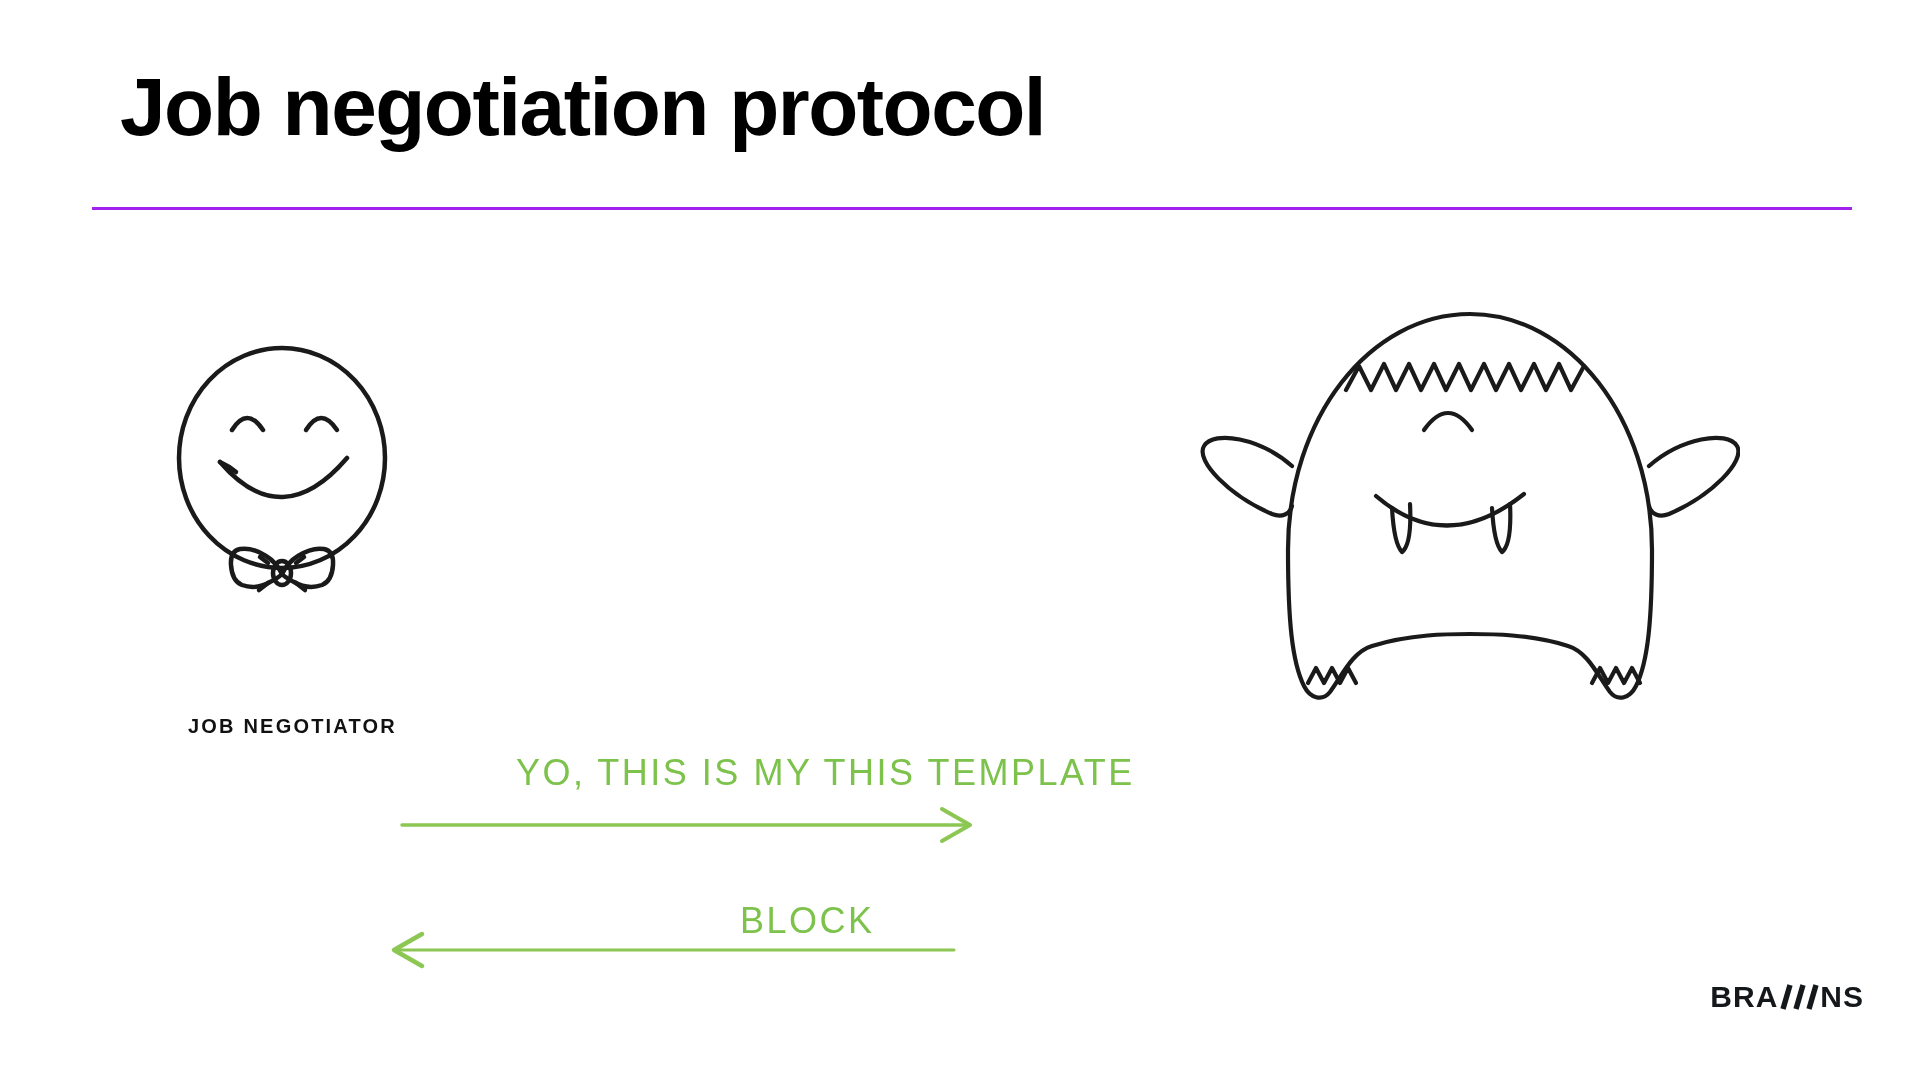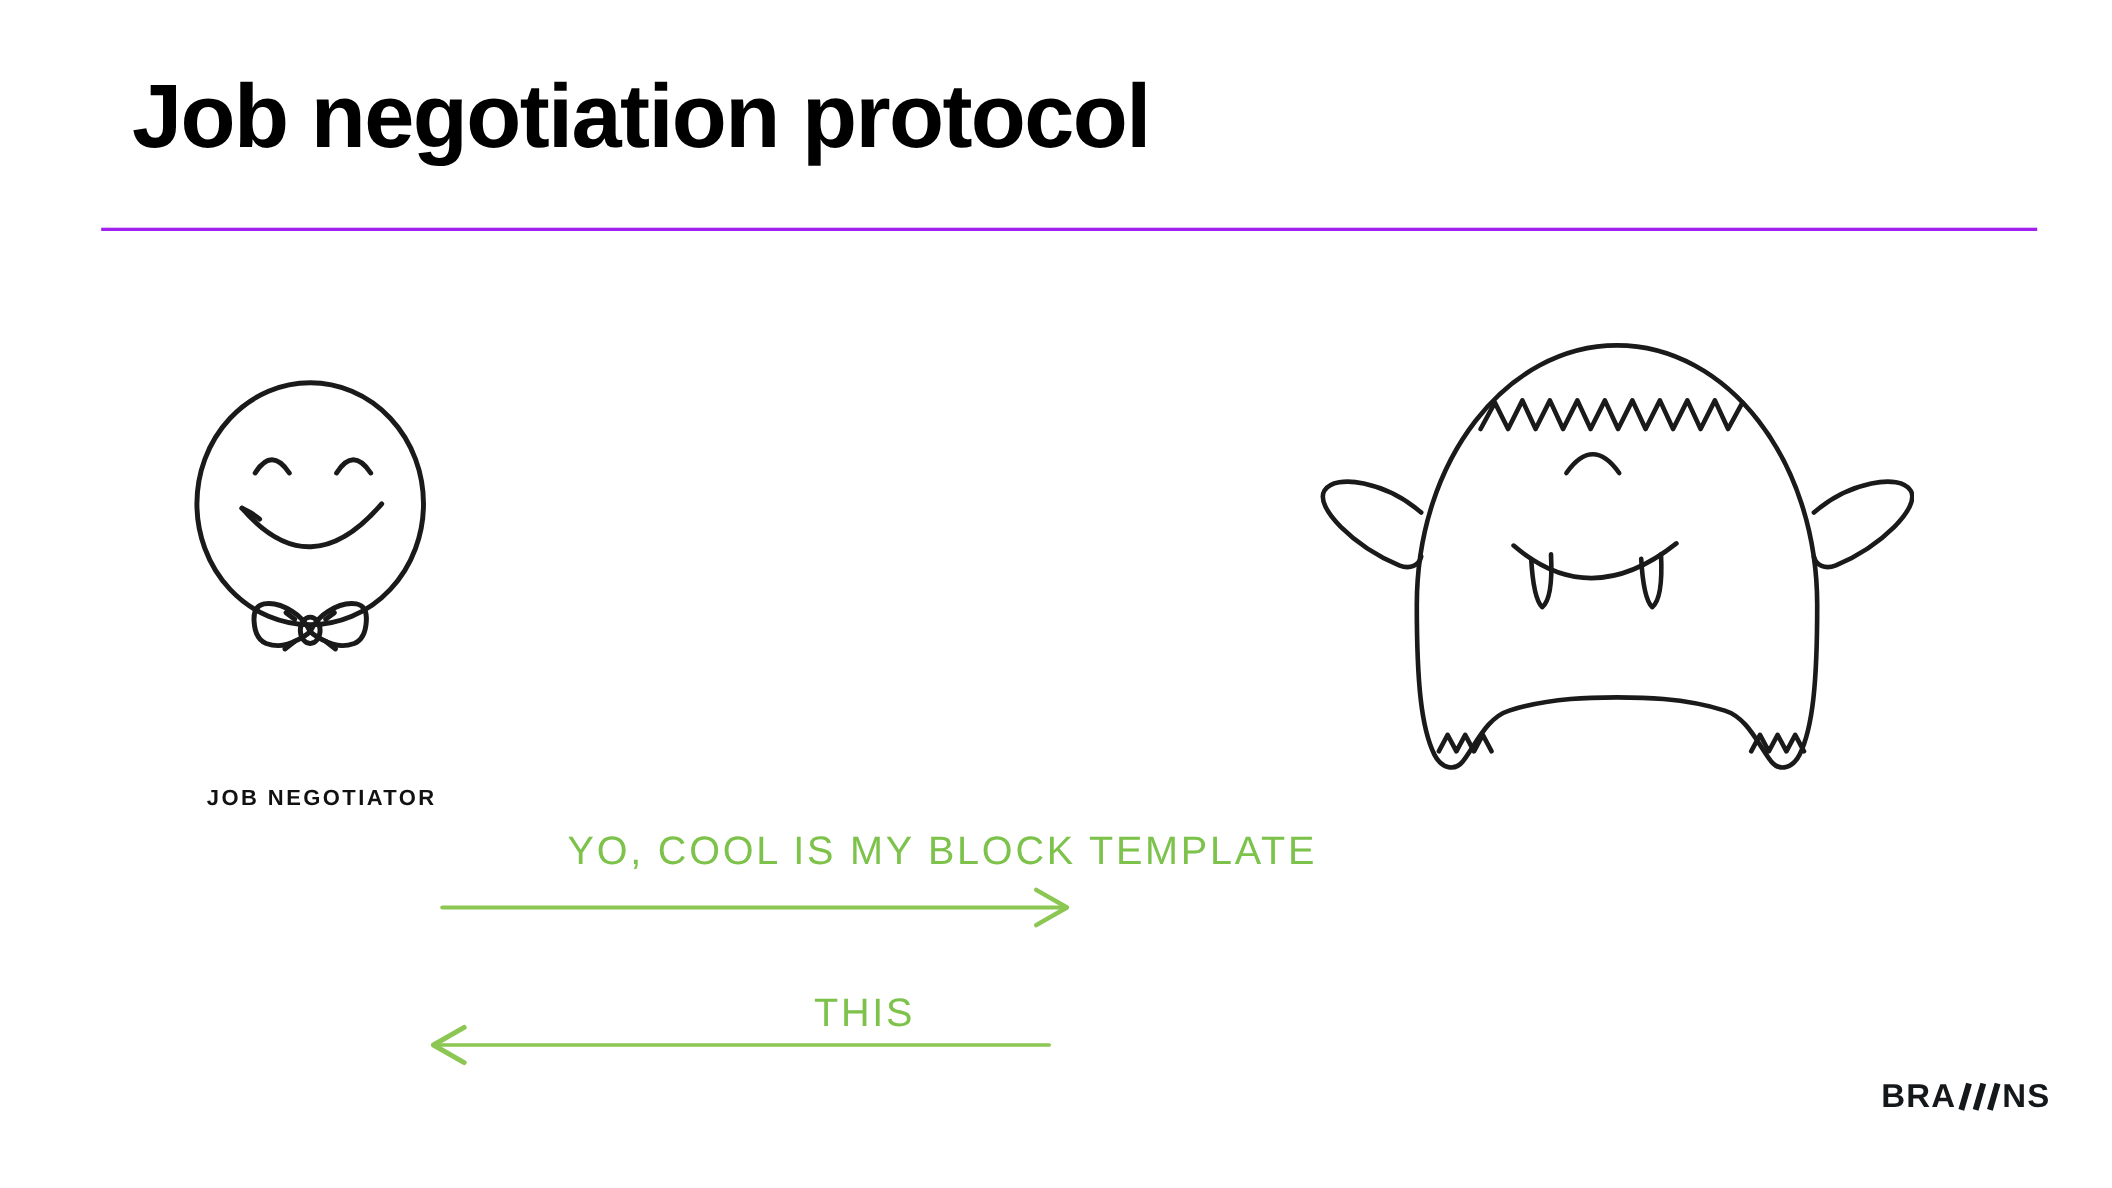--- a/index.html
+++ b/index.html
@@ -196,29 +196,29 @@
 
         <path d="M 292 208 q 2 36 10 44 q 10 -8 8 -48"></path>
 
         <path d="M 108 383 l 8 -15 l 8 15 l 8 -15 l 8 15 l 8 -15 l 8 15"></path>
 
         <path d="M 392 383 l 8 -15 l 8 15 l 8 -15 l 8 15 l 8 -15 l 8 15"></path>
       </svg>
     </div>
 
     <div class="msg msg-req">
-      <div class="msg-text">YO, COOL IS MY BLOCK TEMPLATE</div>
+      <div class="msg-text">YO, THIS IS MY THIS TEMPLATE</div>
       <svg class="arrow-svg arrow-req" width="580" height="40" viewBox="0 0 580 40" xmlns="http://www.w3.org/2000/svg">
         <line x1="2" y1="20" x2="566" y2="20" stroke="#8cc653" stroke-width="3.5" stroke-linecap="round"></line>
         <path d="M 542 4 L 570 20 L 542 36" fill="none" stroke="#8cc653" stroke-width="4" stroke-linecap="round" stroke-linejoin="round"></path>
       </svg>
     </div>
 
     <div class="msg msg-res">
-      <div class="msg-text">THIS</div>
+      <div class="msg-text">BLOCK</div>
       <svg class="arrow-svg arrow-res" width="570" height="40" viewBox="0 0 570 40" xmlns="http://www.w3.org/2000/svg">
         <line x1="8" y1="20" x2="564" y2="20" stroke="#8cc653" stroke-width="3" stroke-linecap="round"></line>
         <path d="M 32 4 L 4 20 L 32 36" fill="none" stroke="#8cc653" stroke-width="4.5" stroke-linecap="round" stroke-linejoin="round"></path>
       </svg>
     </div>
 
   </div>
 
   <div class="brand">
     <span class="brand-text">BRA</span>

